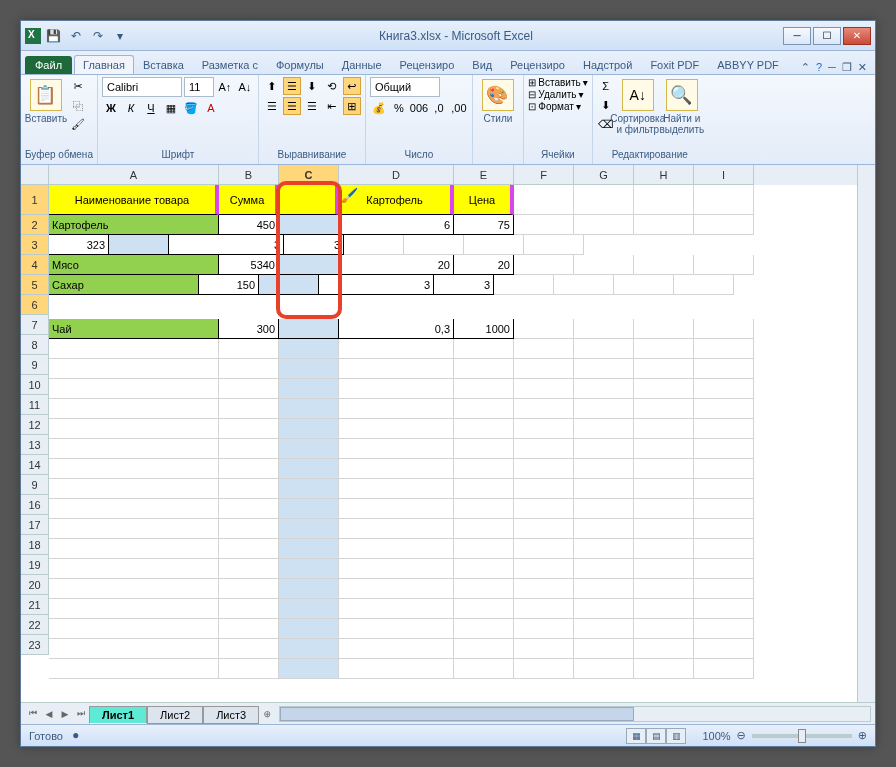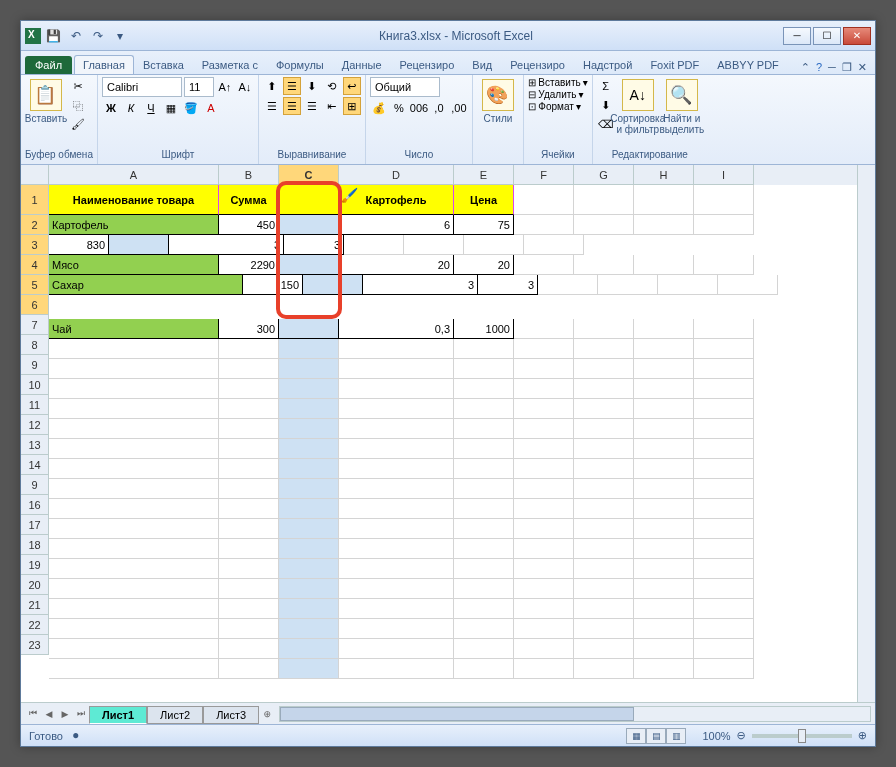--- a/index.html
+++ b/index.html
@@ -43,21 +43,21 @@
 .col-hdrs { height: 20px; display: flex; background: #e8eef6; }
 .col-hdr, .row-hdr, .corner { border-right: 1px solid #bcc; border-bottom: 1px solid #bcc; font-size: 11px; color: #333; display: flex; align-items: center; justify-content: center; background: #e8eef6; }
 .corner { width: 28px; height: 20px; }
 .col-hdr { height: 20px; }
 .col-hdr.sel { background: #ffd77a; font-weight: bold; }
 .row-hdr { width: 28px; height: 20px; }
 .row-hdr.sel { background: #ffd77a; }
 .cells { position: relative; }
 .row { display: flex; height: 20px; }
 .cell { border-right: 1px solid #d4d4d4; border-bottom: 1px solid #d4d4d4; font-size: 11px; padding: 0 3px; display: flex; align-items: center; background: #fff; overflow: hidden; white-space: nowrap; }
-.cell.hdr-yellow { background: #ffff00; font-weight: bold; justify-content: center; border-right: 1px solid #d946ef; border-bottom: 1px solid #000; }
+.cell.hdr-yellow { background: #ffff00; font-weight: normal; justify-content: center; border-right: 4px solid #d946ef; border-bottom: 1px solid #000; }
 .cell.green { background: #92d050; border-right: 1px solid #000; border-bottom: 1px solid #000; }
 .cell.data { border-right: 1px solid #000; border-bottom: 1px solid #000; justify-content: flex-end; }
 .cell.sel-col { background: #cee1f3; }
 .red-box { position: absolute; border: 4px solid #e8402a; border-radius: 10px; pointer-events: none; z-index: 10; }
 .brush-cursor { position: absolute; z-index: 11; font-size: 14px; pointer-events: none; }
 .scroll-v { width: 18px; background: #e8eef6; border-left: 1px solid #bcc; }
 .sheet-tabs { height: 22px; background: #e8eef6; border-top: 1px solid #bcc; display: flex; align-items: center; padding-left: 4px; }
 .nav-btn { width: 16px; height: 16px; font-size: 9px; color: #666; cursor: pointer; display: flex; align-items: center; justify-content: center; }
 .sheet-tab { padding: 2px 12px; font-size: 11px; border: 1px solid #999; background: #fff; margin-top: 2px; cursor: pointer; }
 .sheet-tab.active { background: #5eead4; font-weight: bold; border-bottom-color: #fff; }
@@ -284,42 +284,42 @@
             <div class="cell data" style="width: 60px;">450</div>
             <div class="cell data" style="width: 60px; background: rgb(206, 225, 243);"></div>
             <div class="cell data" style="width: 115px;">6</div>
             <div class="cell data" style="width: 60px;">75</div>
             <div class="cell" style="width: 60px;"></div>
             <div class="cell" style="width: 60px;"></div>
             <div class="cell" style="width: 60px;"></div>
             <div class="cell" style="width: 60px;"></div>
           </div>
           <div class="row" style="height: 20px;">
-            <div class="cell data" style="width: 60px;">830</div>
+            <div class="cell data" style="width: 60px;">323</div>
             <div class="cell data" style="width: 60px; background: rgb(206, 225, 243);"></div>
             <div class="cell data" style="width: 115px;">3</div>
             <div class="cell data" style="width: 60px;">3</div>
             <div class="cell" style="width: 60px;"></div>
             <div class="cell" style="width: 60px;"></div>
             <div class="cell" style="width: 60px;"></div>
             <div class="cell" style="width: 60px;"></div>
           </div>
           <div class="row" style="height: 20px;">
             <div class="cell green" style="width: 170px;">Мясо</div>
-            <div class="cell data" style="width: 60px;">2290</div>
+            <div class="cell data" style="width: 60px;">5340</div>
             <div class="cell data" style="width: 60px; background: rgb(206, 225, 243);"></div>
             <div class="cell data" style="width: 115px;">20</div>
             <div class="cell data" style="width: 60px;">20</div>
             <div class="cell" style="width: 60px;"></div>
             <div class="cell" style="width: 60px;"></div>
             <div class="cell" style="width: 60px;"></div>
             <div class="cell" style="width: 60px;"></div>
           </div>
           <div class="row" style="height: 20px;">
-            <div class="cell green" style="width: 194px;">Сахар</div>
+            <div class="cell green" style="width: 150px;">Сахар</div>
             <div class="cell data" style="width: 60px;">150</div>
             <div class="cell data" style="width: 60px; background: rgb(206, 225, 243);"></div>
             <div class="cell data" style="width: 115px;">3</div>
             <div class="cell data" style="width: 60px;">3</div>
             <div class="cell" style="width: 60px;"></div>
             <div class="cell" style="width: 60px;"></div>
             <div class="cell" style="width: 60px;"></div>
             <div class="cell" style="width: 60px;"></div>
           </div>
           <div class="row" style="height: 20px; margin-top: 24px;">

